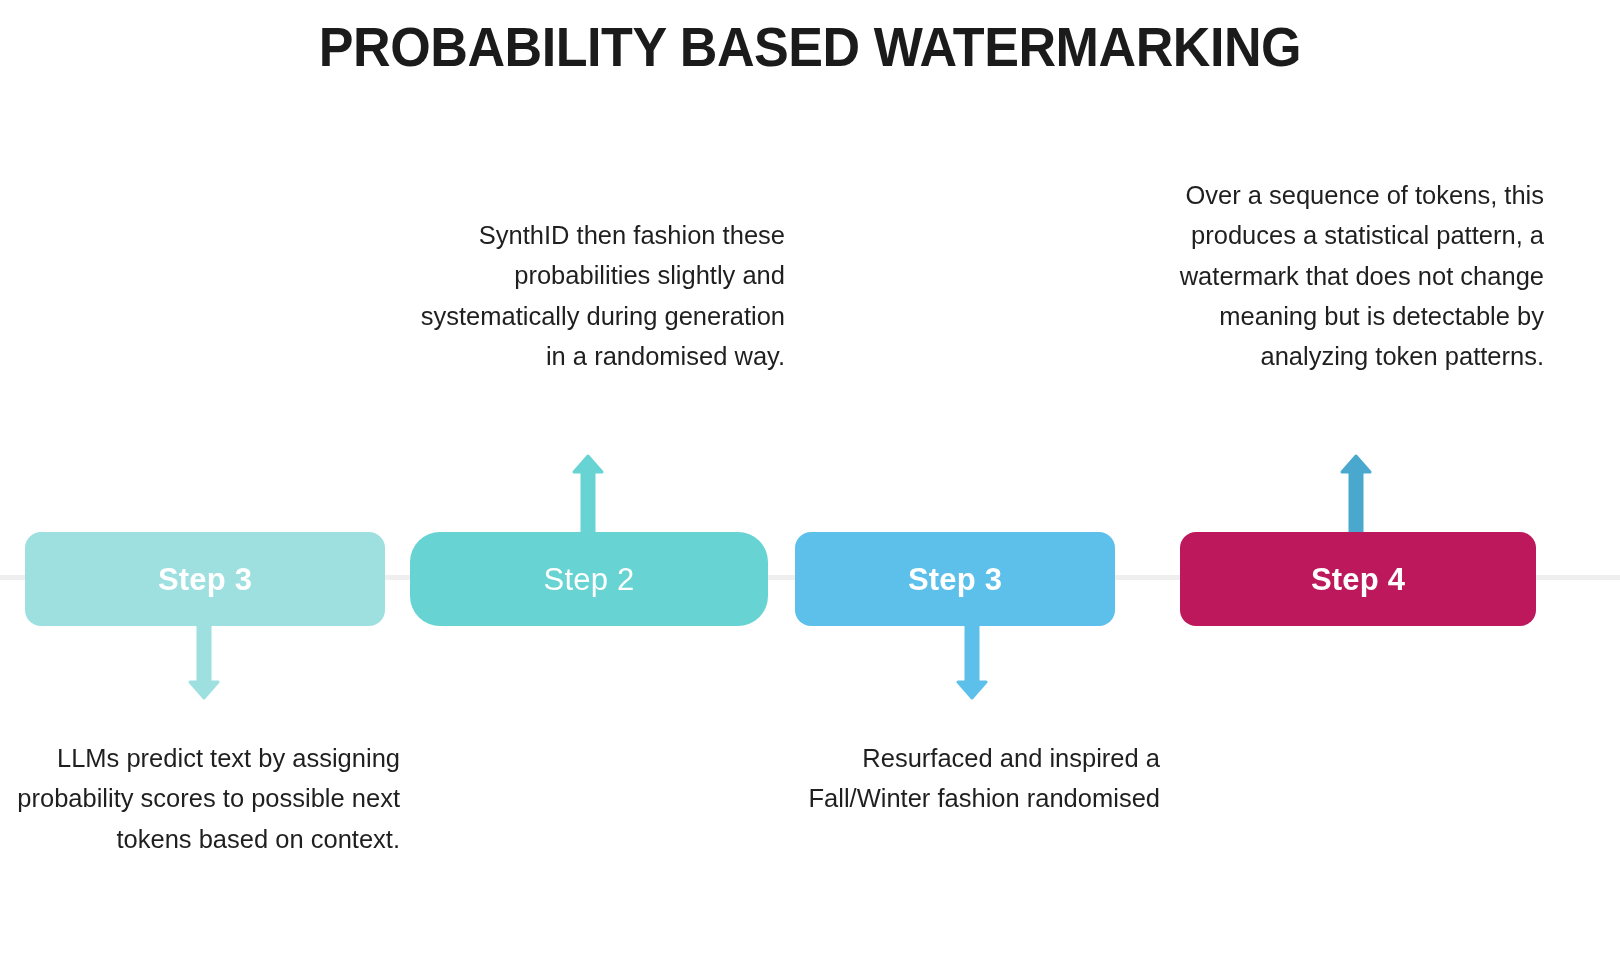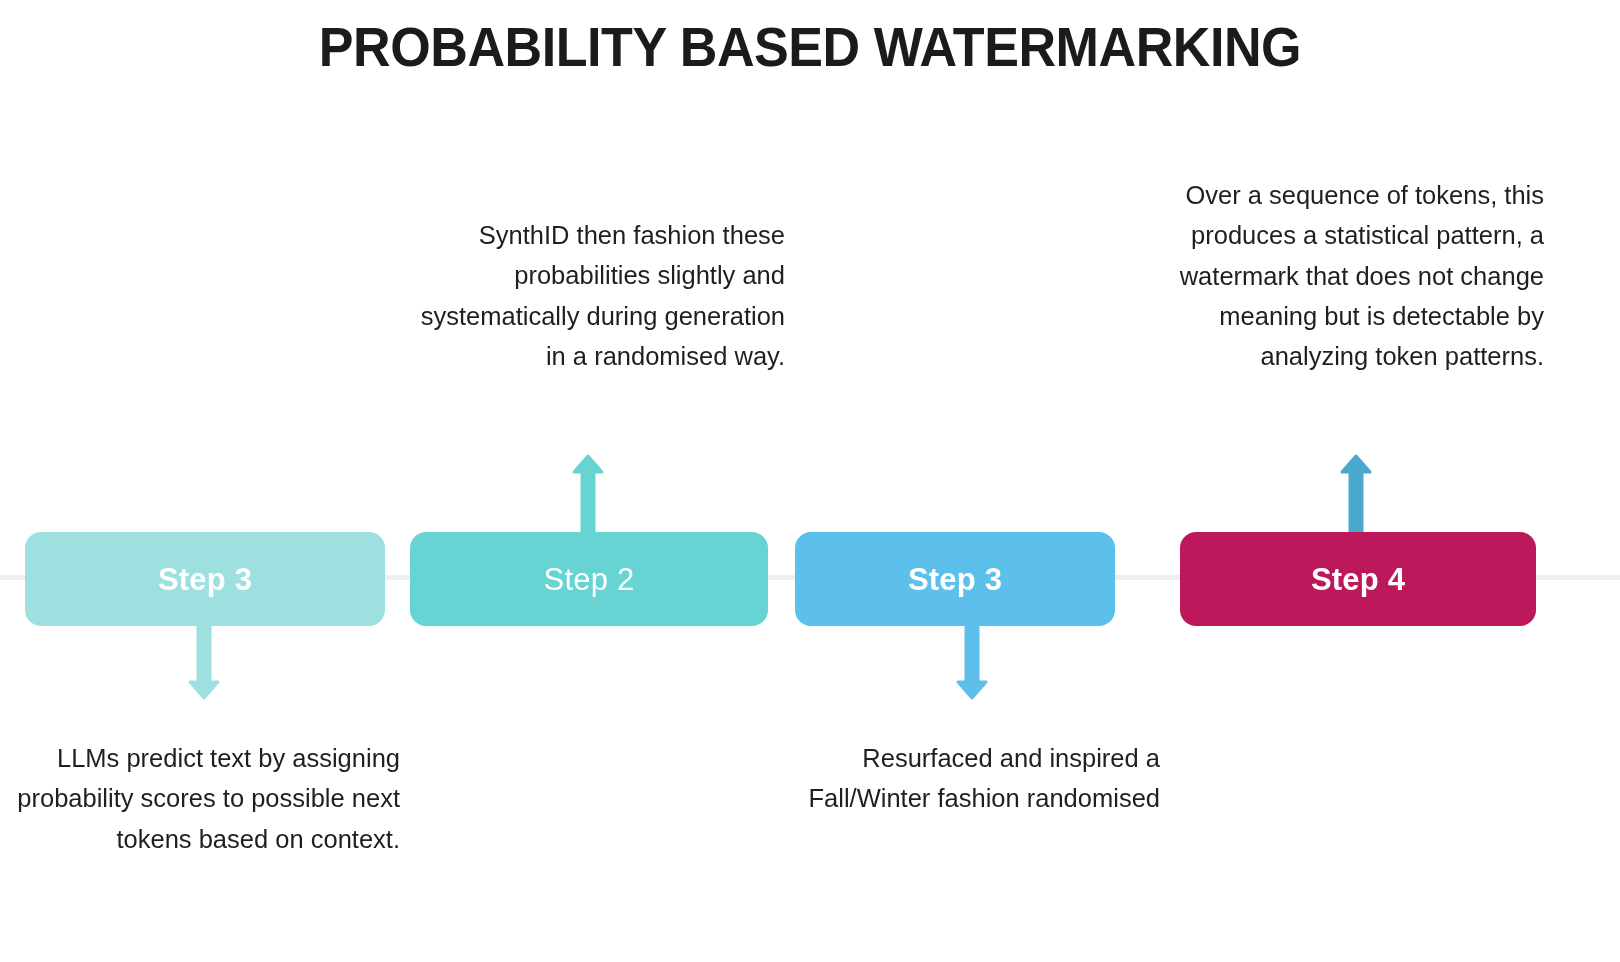--- a/index.html
+++ b/index.html
@@ -58,21 +58,21 @@
   .step-box .step-label {
     color: #ffffff;
     font-size: 31px;
     line-height: 1;
     letter-spacing: 0.2px;
   }
   .step-label.bold { font-weight: bold; }
   .step-label.regular { font-weight: normal; }
 
   #step-box-1 { left: 25px;   width: 360px; }
-  #step-box-2 { left: 410px;  width: 358px; }
+  #step-box-2 { left: 410px;  width: 358px; border-radius: 30px; }
   #step-box-3 { left: 795px;  width: 320px; }
   #step-box-4 { left: 1180px; width: 356px; }
 
   
   .arrow {
     position: absolute;
     z-index: 2;
   }
   .arrow svg { display: block; }
 

